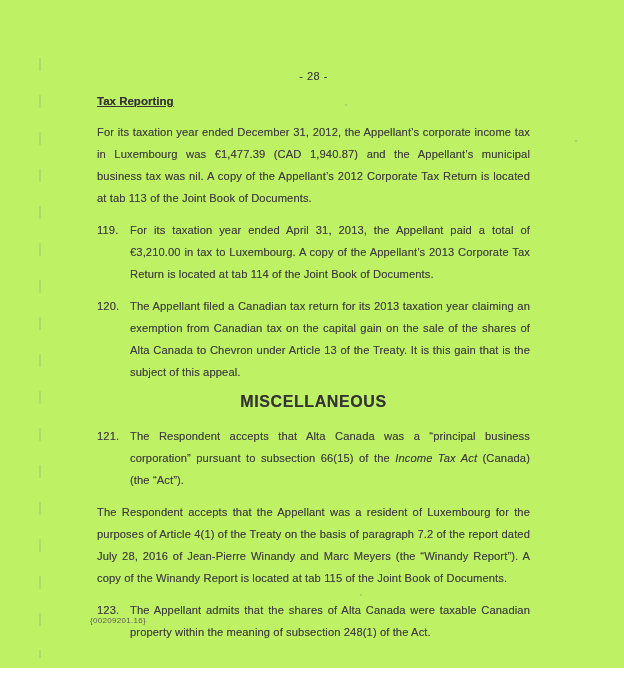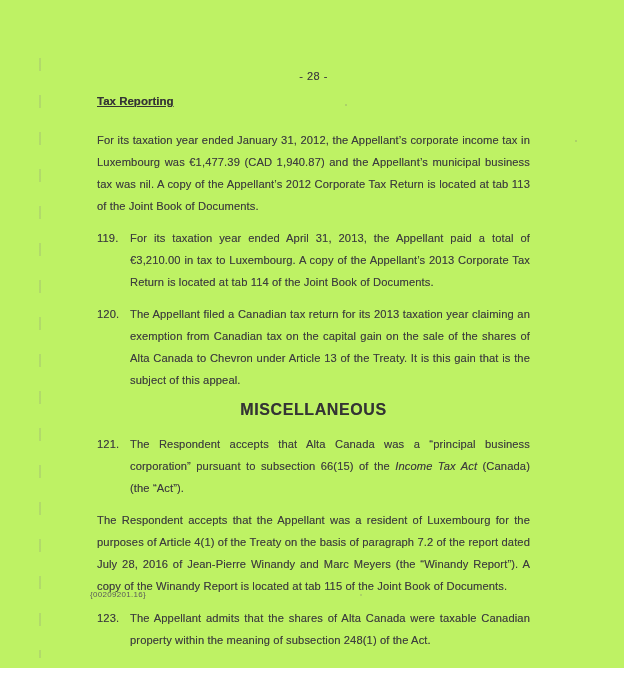--- a/index.html
+++ b/index.html
@@ -42,21 +42,21 @@
     text-align: center;
     font-size: 11px;
     letter-spacing: 0.5px;
     margin-bottom: 13px;
     text-shadow: 0 0 0.5px rgba(70,70,70,0.55);
   }
   .heading-tax {
     font-weight: bold;
     font-size: 11.5px;
     text-decoration: underline;
-    margin-bottom: 22px;
+    margin-bottom: 14px;
     color: #343434;
     text-shadow: 0 0 0.5px rgba(60,60,60,0.6);
   }
   .para {
     display: flex;
     font-size: 11.2px;
     line-height: 22px;
     margin-bottom: 10px;
     text-align: justify;
     text-shadow: 0 0 0.5px rgba(70,70,70,0.5);
@@ -72,21 +72,21 @@
     text-align: center;
     font-weight: bold;
     font-size: 16px;
     letter-spacing: 0.6px;
     margin: 4px 0 14px 0;
     color: #343434;
     text-shadow: 0 0 0.5px rgba(60,60,60,0.6);
   }
   .footer-id {
     position: absolute;
-    left: 90px; top: 590px;
+    left: 90px; top: 616px;
     font-size: 8px;
     color: #5a5a5a;
     letter-spacing: 0.3px;
   }
   em { font-style: italic; }
 </style>
 </head>
 <body>
 
 <div class="sheet">
@@ -96,21 +96,21 @@
   <div class="speck" style="left:575px; top:140px;"></div>
   <div class="speck" style="left:360px; top:594px;"></div>
 
   <div class="content">
 
     <div class="page-number">- 28 -</div>
 
     <div class="heading-tax">Tax Reporting</div>
 
     <div class="para">
-      <span class="ptext">For its taxation year ended January 31, 2012, the Appellant’s corporate income tax in Luxembourg was €1,477.39 (CAD 1,940.87) and the Appellant’s municipal business tax was nil. A copy of the Appellant’s 2012 Corporate Tax Return is located at tab 113 of the Joint Book of Documents.</span>
+      <span class="ptext">For its taxation year ended December 31, 2012, the Appellant’s corporate income tax in Luxembourg was €1,477.39 (CAD 1,940.87) and the Appellant’s municipal business tax was nil. A copy of the Appellant’s 2012 Corporate Tax Return is located at tab 113 of the Joint Book of Documents.</span>
     </div>
 
     <div class="para">
       <span class="num">119.</span>
       <span class="ptext">For its taxation year ended April 31, 2013, the Appellant paid a total of €3,210.00 in tax to Luxembourg. A copy of the Appellant’s 2013 Corporate Tax Return is located at tab 114 of the Joint Book of Documents.</span>
     </div>
 
     <div class="para">
       <span class="num">120.</span>
       <span class="ptext">The Appellant filed a Canadian tax return for its 2013 taxation year claiming an exemption from Canadian tax on the capital gain on the sale of the shares of Alta Canada to Chevron under Article 13 of the Treaty. It is this gain that is the subject of this appeal.</span>

